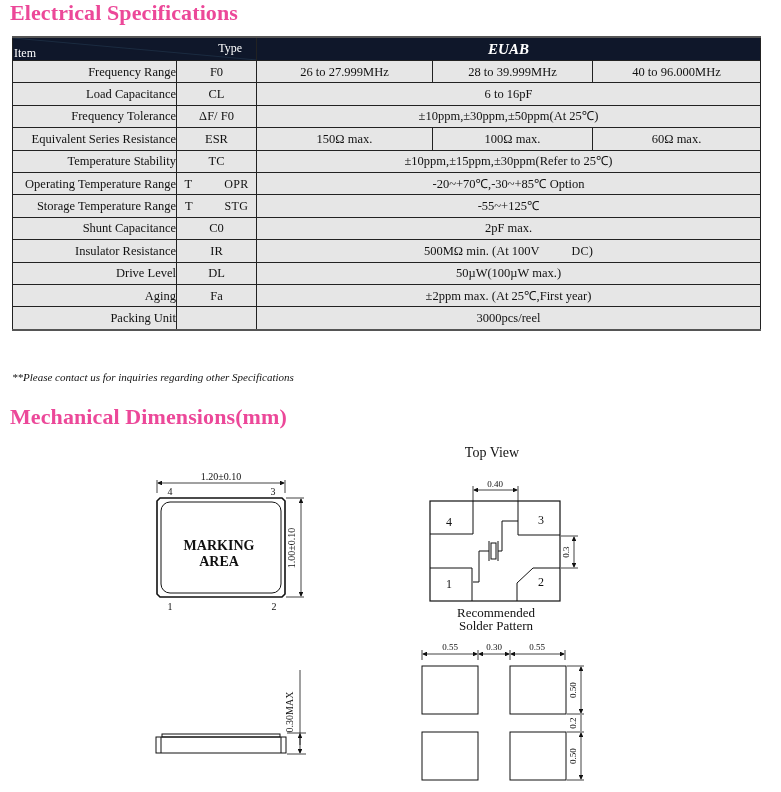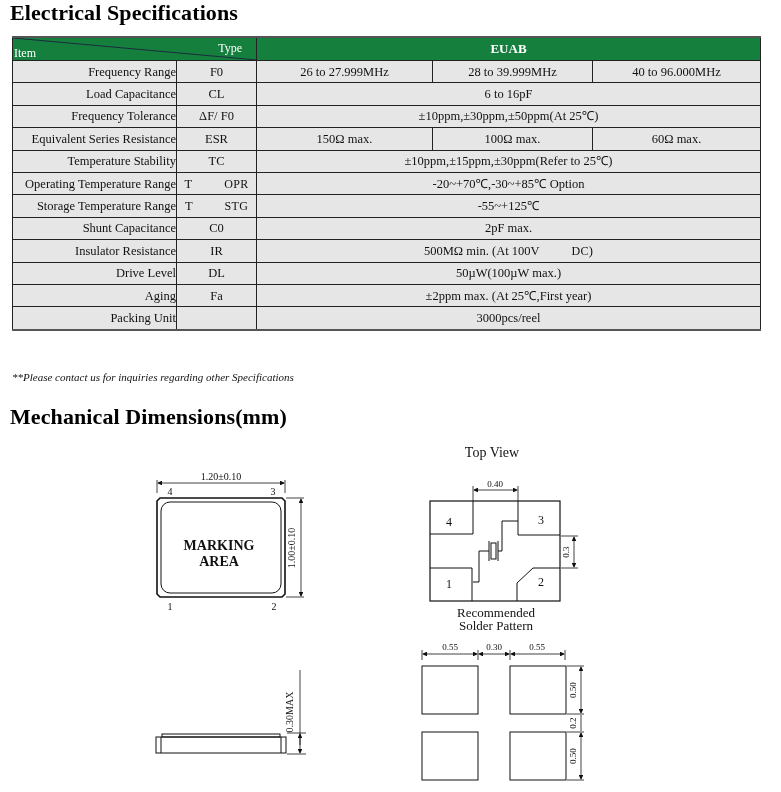--- a/index.html
+++ b/index.html
@@ -1,23 +1,23 @@
 <!DOCTYPE html>
 <html><head>
 <meta charset="utf-8">
 <style>
   html, body { margin:0; padding:0; background:#ffffff; }
   body { width:781px; height:792px; position:relative; overflow:hidden; font-family:"Liberation Serif", serif; color:#111; }
-  .h1 { position:absolute; left:10px; font-family:"Liberation Serif", serif; font-weight:bold; color:#000000; font-size:22px; letter-spacing:0.1px; }
+  .h1 { position:absolute; left:10px; font-family:"Liberation Serif", serif; font-weight:bold; color:#ec4899; font-size:22px; letter-spacing:0.1px; }
   #title-elec { top:0px; }
   #title-mech { top:404px; }
 
   table.spec { position:absolute; left:12px; top:36px; width:748px; border-collapse:collapse; font-size:12.5px; table-layout:fixed; }
   table.spec td { border:1px solid #222; background:#e6e6e6; height:21.4px; padding:0; line-height:14px; }
-  table.spec tr.head td { background:#15803d; color:#ffffff; height:22px; border-top:2px solid #555; }
+  table.spec tr.head td { background:#0f172a; color:#ffffff; height:22px; border-top:2px solid #555; }
   table.spec td.item { padding-left:8px; text-align:right; }
   table.spec td.type { text-align:center; }
   table.spec td.val { text-align:center; }
   table.spec tr:last-child td { border-bottom:2px solid #555; }
   .diag { position:relative; height:22px; overflow:hidden; }
   .diag svg { position:absolute; left:0; top:0; }
   .diag .item-lbl { position:absolute; left:1px; bottom:0px; font-size:12px; }
   .diag .type-lbl { position:absolute; right:14px; top:3px; font-size:12px; }
   .sub { font-size:12px; letter-spacing:0.3px;margin-left:32px; }
   .note { position:absolute; left:12px; top:371px; font-size:11px; font-style:italic; }
@@ -42,21 +42,21 @@
       <tr class="head">
     <td colspan="2" style="padding:0;">
       <div class="diag">
         <svg width="244" height="22">
               <line x1="0" y1="0" x2="244" y2="22" stroke="#1b2b40" stroke-width="1"></line>
             </svg>
         <span class="item-lbl">Item</span>
         <span class="type-lbl">Type</span>
       </div>
     </td>
-    <td colspan="3" class="val" style="font-weight:bold; font-size:13px;">EUAB</td>
+    <td colspan="3" class="val" style="font-weight:bold; font-size:15px;font-style:italic;">EUAB</td>
   </tr>
   <tr>
     <td class="item">Frequency Range</td>
     <td class="type">F0</td>
     <td class="val">26 to 27.999MHz</td>
     <td class="val">28 to 39.999MHz</td>
     <td class="val">40 to 96.000MHz</td>
   </tr>
   <tr>
     <td class="item">Load Capacitance</td>

